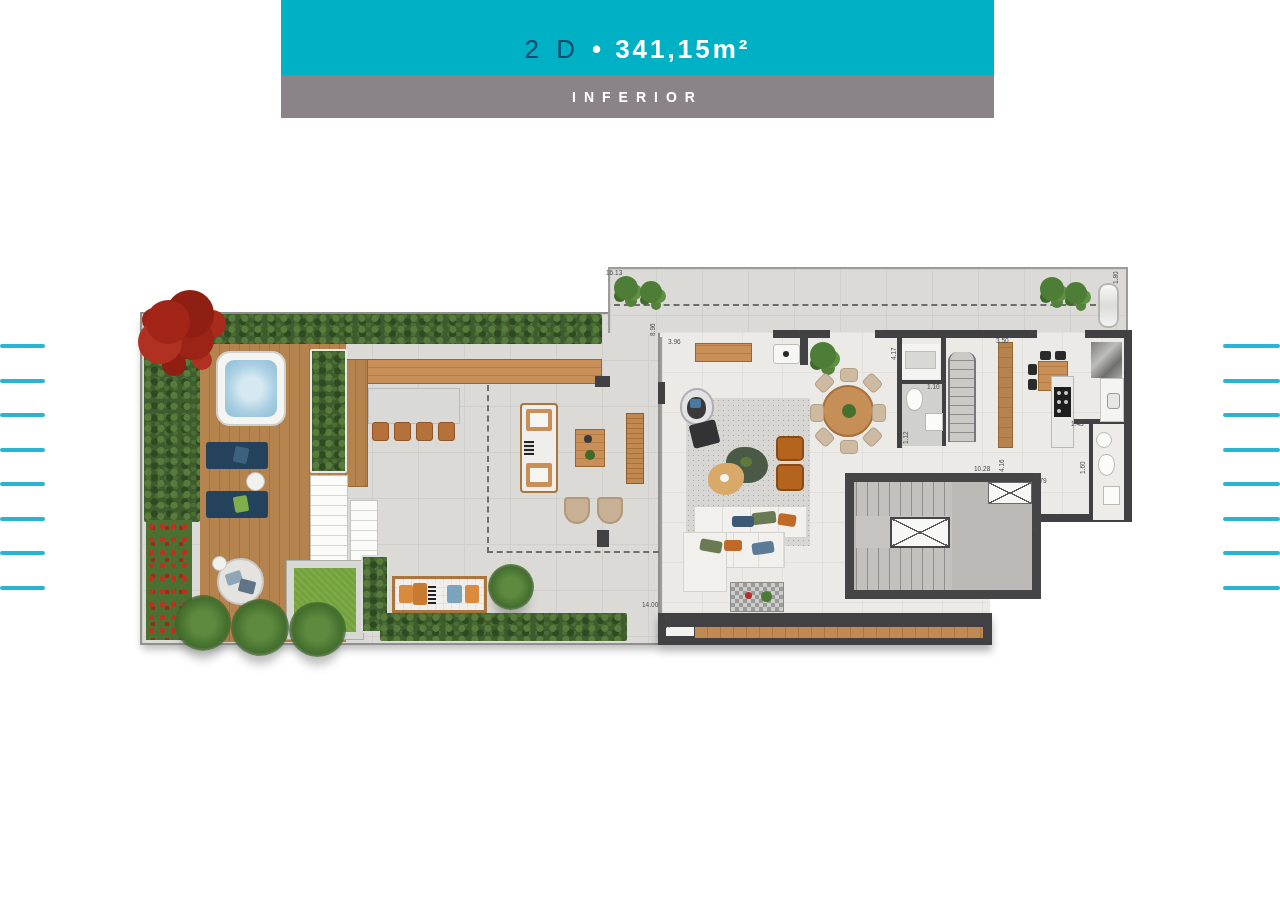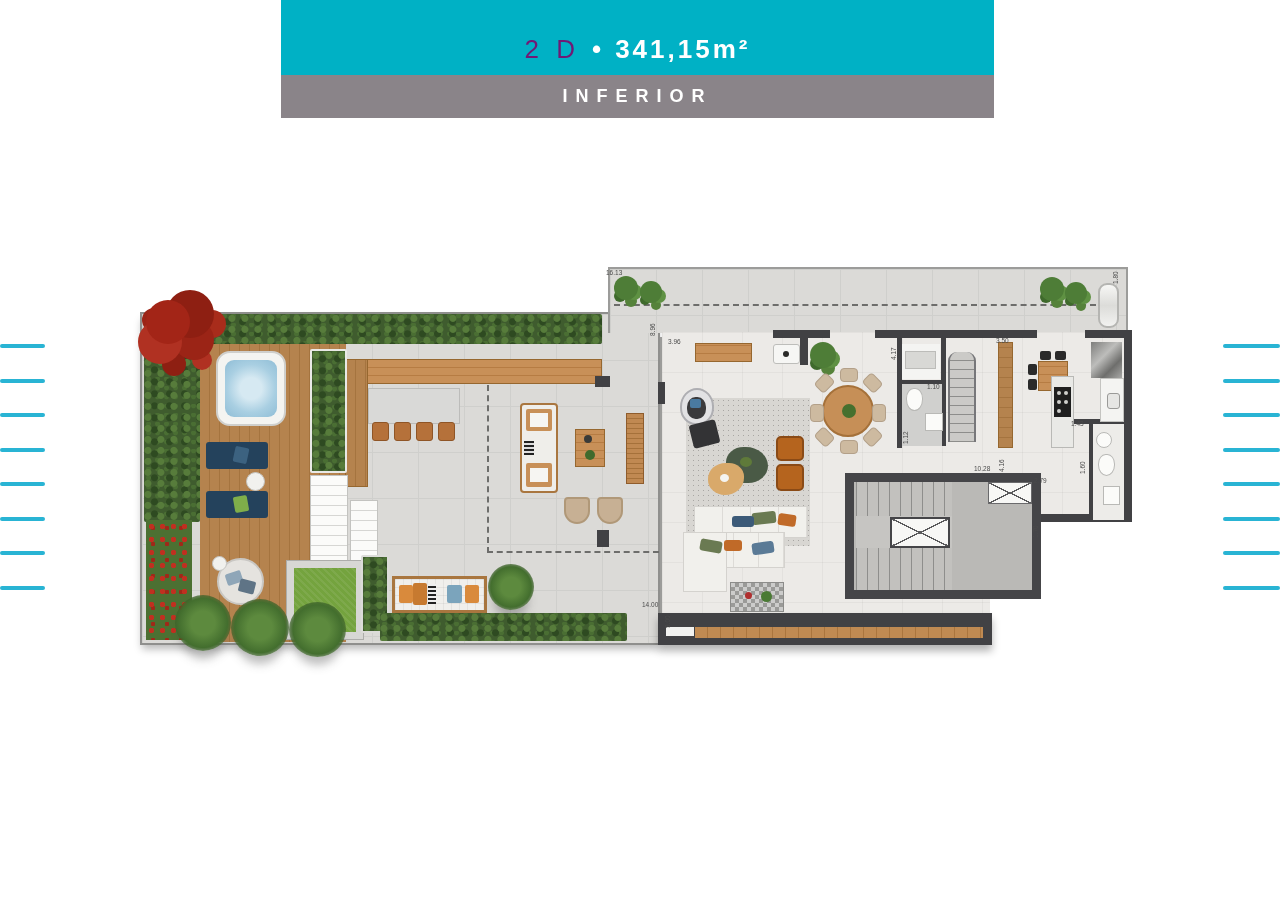--- a/index.html
+++ b/index.html
@@ -5,26 +5,26 @@
   html,body{margin:0;padding:0;background:#ffffff;}
   #canvas{position:relative;width:1280px;height:919px;background:#fff;overflow:hidden;
           font-family:"Liberation Sans",sans-serif;}
   .abs{position:absolute;}
 
   
   #banner{left:281px;top:0;width:713px;}
   #banner-top{position:relative;height:75px;background:#00b1c5;display:flex;align-items:flex-end;
               justify-content:center;padding-bottom:10px;box-sizing:border-box;gap:12px;
               font-size:26px;letter-spacing:2px;color:#fff;}
-  .b-unit{color:#701a75;font-weight:500;letter-spacing:5px;}
+  .b-unit{color:#0c4a6e;font-weight:500;letter-spacing:5px;}
   .b-bullet{color:#fff;font-weight:700;}
   .b-priv{font-weight:700;letter-spacing:3px;}
   .b-total{font-weight:400;letter-spacing:3px;opacity:.95;}
   #banner-bottom{position:relative;height:43px;background:#8a8489;display:flex;align-items:center;
-                 justify-content:center;color:#fff;font-size:18px;font-weight:700;letter-spacing:8px;}
+                 justify-content:center;color:#fff;font-size:14px;font-weight:700;letter-spacing:8px;}
 
   
   .cyline{position:absolute;height:4px;background:#29b4d4;border-radius:2px;}
 
   
   .paving{background-color:#dbdad7;
     background-image:linear-gradient(#cfcfcc 1px,transparent 1px),
                      linear-gradient(90deg,#cfcfcc 1px,transparent 1px);
     background-size:46px 46px;}
   .interior{background-color:#eceae7;

